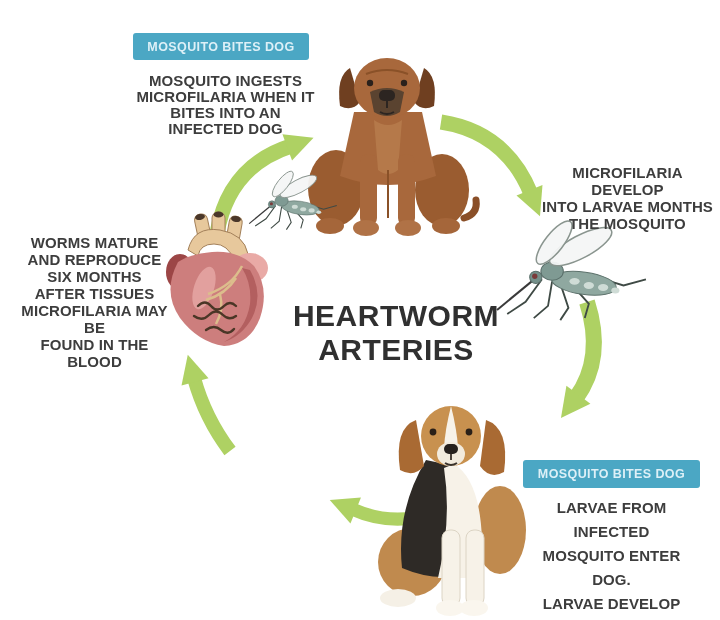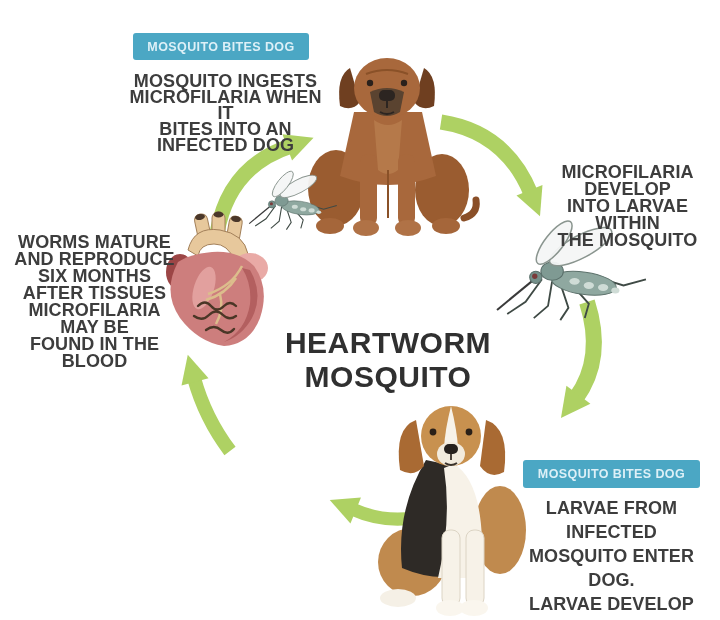--- a/index.html
+++ b/index.html
@@ -2,21 +2,21 @@
 <html style="--background: #ffffff; --arrow-green: #aed163; --label-blue: #4ba7c4; --label-text: #ddf0f7; --body-text: #3d3d3d; --title-text: #303030;"><head>
 <meta charset="utf-8">
 <style>
   html,body{margin:0;padding:0;background:#fff;}
   .canvas{position:relative;width:720px;height:620px;background:var(--background,#ffffff);
           font-family:"Liberation Sans",sans-serif;overflow:hidden;}
   .abs{position:absolute;}
   .label-box{background:var(--label-blue,#4ba7c4);color:var(--label-text,#ddf0f7);
              font-weight:bold;font-size:12.5px;letter-spacing:.4px;border-radius:3px;
              display:flex;align-items:center;justify-content:center;z-index:3;}
-  .desc{color:var(--body-text,#3d3d3d);font-weight:bold;font-size:18px;line-height:17px;
+  .desc{color:var(--body-text,#3d3d3d);font-weight:bold;font-size:15px;line-height:17px;
         text-align:center;white-space:pre-line;letter-spacing:.1px;z-index:3;}
   .title{color:var(--title-text,#303030);font-weight:bold;font-size:30px;line-height:34px;
          text-align:center;letter-spacing:.5px;z-index:3;}
   .layer{position:absolute;left:0;top:0;pointer-events:none;}
   .arrows{z-index:1;}
   .art{z-index:2;}
 </style>
 </head>
 <body>
 
@@ -144,37 +144,37 @@
 
   <div class="abs label-box" style="left:133px;top:33px;width:176px;height:27px;">
     <span>MOSQUITO BITES DOG</span>
   </div>
   <div class="abs desc" style="left:123px;top:73px;width:205px;line-height:16px;">MOSQUITO INGESTS
 MICROFILARIA WHEN IT
 BITES INTO AN
 INFECTED DOG</div>
 
   <div class="abs desc" style="left:540px;top:164px;width:175px;">MICROFILARIA DEVELOP
-INTO LARVAE WITHIN
+INTO LARVAE MONTHS
 THE MOSQUITO</div>
 
   <div class="abs label-box" style="left:523px;top:460px;width:177px;height:28px;">
     <span>MOSQUITO BITES DOG</span>
   </div>
   <div class="abs desc" style="left:523px;top:496px;width:177px;line-height:24px;">LARVAE FROM INFECTED
 MOSQUITO ENTER DOG.
 LARVAE DEVELOP
 WITHIN TISSUES</div>
 
 
   <div class="abs desc" style="left:12px;top:234px;width:165px;">WORMS MATURE
 AND REPRODUCE
 SIX MONTHS
 AFTER TISSUES
 MICROFILARIA MAY BE
 FOUND IN THE BLOOD</div>
 
-  <div class="abs title" style="left:268px;top:299px;width:240px;margin-top:27px;">
+  <div class="abs title" style="left:276px;top:299px;width:240px;">
     <div>HEARTWORM</div>
-    <div>MOSQUITO</div>
+    <div>ARTERIES</div>
   </div>
 
 </div>
 
 </body></html>

